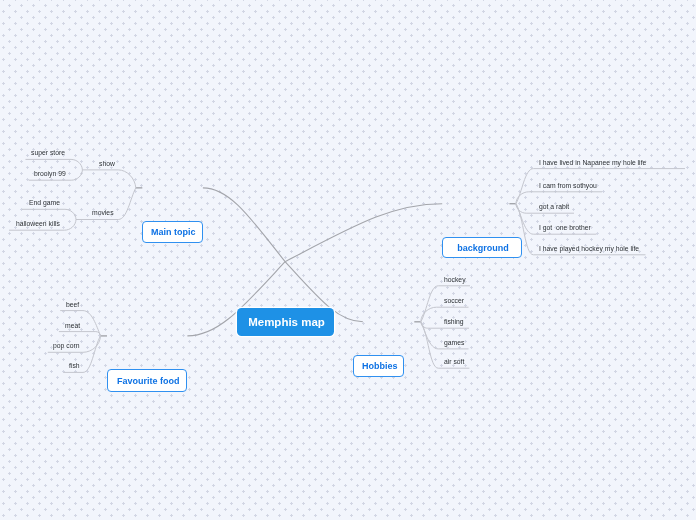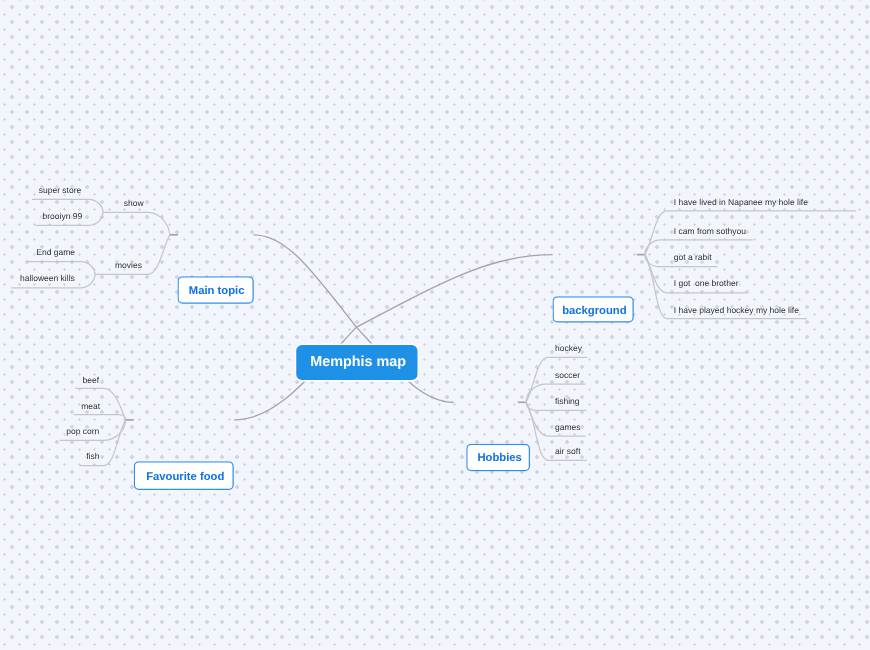--- a/index.html
+++ b/index.html
@@ -60,48 +60,48 @@
       <path d="M100.50,335.90 C100.15,345.30 91.75,352.30 83.00,352.30 L47.80,352.30" stroke="#c4c6ce" stroke-width="1" fill="none"></path>
       <path d="M100.50,335.90 C94.10,346.83 91.75,372.40 83.00,372.40 L63.50,372.40" stroke="#c4c6ce" stroke-width="1" fill="none"></path>
       <path d="M362.9,321.8 C337.73,321.8 318.55,298.24 285.1,261.7" stroke="#a3a5ab" stroke-width="1.1" fill="none"></path>
       <path d="M414.29999999999995,321.8 L420.79999999999995,321.8" stroke="#a3a5ab" stroke-width="1.4" fill="none"></path>
       <path d="M420.80,321.80 C427.12,310.91 429.55,285.80 438.30,285.80 L470.00,285.80" stroke="#c4c6ce" stroke-width="1" fill="none"></path>
       <path d="M420.80,321.80 C421.12,313.34 428.68,307.20 436.57,307.20 L468.50,307.20" stroke="#c4c6ce" stroke-width="1" fill="none"></path>
       <path d="M420.80,321.80 C420.94,325.51 424.26,328.20 427.71,328.20 L469.00,328.20" stroke="#c4c6ce" stroke-width="1" fill="none"></path>
       <path d="M420.80,321.80 C425.28,332.01 429.55,348.90 438.30,348.90 L468.50,348.90" stroke="#c4c6ce" stroke-width="1" fill="none"></path>
       <path d="M420.80,321.80 C428.38,333.48 429.55,368.20 438.30,368.20 L469.40,368.20" stroke="#c4c6ce" stroke-width="1" fill="none"></path>
     </svg>
-<div class="node root" style="left: 236.6px; top: 232px; width: 97px; height: 27.8px;">
+<div class="node root" style="left: 236.6px; top: 264px; width: 97px; height: 27.8px;">
       <span>Memphis map</span>
     </div>
     <div class="node lvl2" style="left: 142.3px; top: 177.1px; width: 60.6px; height: 21.5px;">
       <span>Main topic</span>
     </div>
     <div class="leaf" style="right: 581.2px; top: 160.85px;">show</div>
     <div class="leaf" style="right: 630.5px; top: 150.35px;">super store</div>
     <div class="leaf" style="right: 630.5px; top: 171.15px;">brooiyn 99</div>
     <div class="leaf" style="right: 582.1px; top: 210.45px;">movies</div>
     <div class="leaf" style="right: 635.9px; top: 200.25px;">End game</div>
     <div class="leaf" style="right: 635.9px; top: 221.15px;">halloween kills</div>
-    <div class="node lvl2" style="left: 442.2px; top: 193.2px; width: 65px; height: 21px;">
+    <div class="node lvl2" style="left: 442.2px; top: 193.2px; width: 80px; height: 21px;">
       <span>background</span>
     </div>
     <div class="leaf" style="left: 538.8px; top: 159.55px;">I have lived in Napanee my hole life</div>
     <div class="leaf" style="left: 538.8px; top: 182.75px;">I cam from sothyou</div>
     <div class="leaf" style="left: 538.8px; top: 204.15px;">got a rabit</div>
     <div class="leaf" style="left: 538.8px; top: 225.15px;">I got  one brother</div>
     <div class="leaf" style="left: 538.8px; top: 245.75px;">I have played hockey my hole life</div>
     <div class="node lvl2" style="left: 107px; top: 324.6px; width: 80.4px; height: 22.6px;">
       <span>Favourite food</span>
     </div>
     <div class="leaf" style="right: 616.3px; top: 301.55px;">beef</div>
     <div class="leaf" style="right: 616.3px; top: 322.55px;">meat</div>
     <div class="leaf" style="right: 616.3px; top: 343.25px;">pop corn</div>
     <div class="leaf" style="right: 616.5px; top: 363.35px;">fish</div>
-    <div class="node lvl2" style="left: 373px; top: 311px; width: 51.4px; height: 21.6px;">
+    <div class="node lvl2" style="left: 353px; top: 311px; width: 51.4px; height: 21.6px;">
       <span>Hobbies</span>
     </div>
     <div class="leaf" style="left: 443.5px; top: 276.75px;">hockey</div>
     <div class="leaf" style="left: 443.8px; top: 298.15px;">soccer</div>
     <div class="leaf" style="left: 443.8px; top: 319.15px;">fishing</div>
     <div class="leaf" style="left: 443.8px; top: 339.85px;">games</div>
     <div class="leaf" style="left: 444.4px; top: 359.15px;">air soft</div>
   </div>
 
 </body></html>

